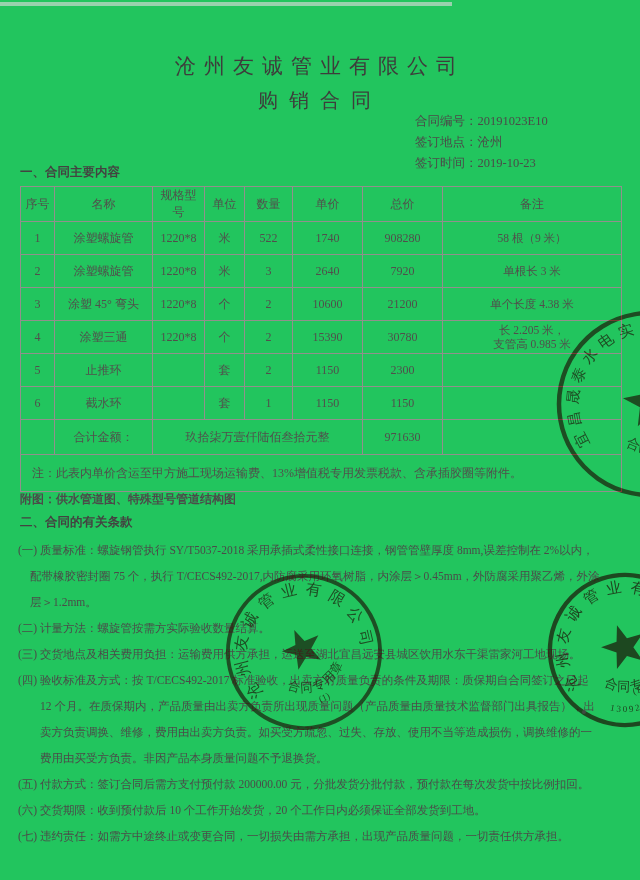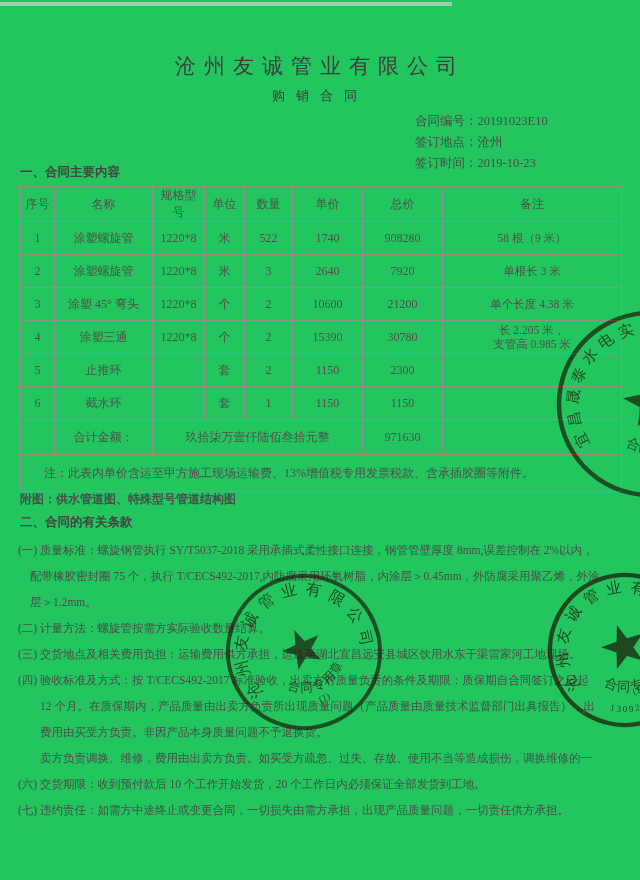--- a/index.html
+++ b/index.html
@@ -7,41 +7,41 @@
     position:relative;width:640px;height:880px;overflow:hidden;
     background:#22c55e;color:#4b4b49;
     font-family:"Liberation Serif","DejaVu Serif",serif;
   }
   .scan-artifact-top{position:absolute;top:2px;left:0;width:452px;height:4px;background:#d9d9d7;opacity:.65;}
   .dot-artifact{position:absolute;left:582px;top:710px;width:4px;height:4px;border-radius:50%;background:#4a4a4a;opacity:.8;}
 
   .doc-company-title{position:absolute;top:52px;left:0;width:100%;text-align:center;
     font-size:21px;letter-spacing:8px;color:#3d3d3b;}
   .doc-title{position:absolute;top:87px;left:0;width:100%;text-align:center;
-    font-size:13px;letter-spacing:11px;color:#3d3d3b;}
+    font-size:20px;letter-spacing:11px;color:#3d3d3b;}
 
   .meta-left{position:absolute;left:20px;top:114px;font-size:12.5px;}
   .meta-left .row{height:33px;}
   .meta-right{position:absolute;left:415px;top:111px;font-size:12.5px;}
   .meta-right .row{height:21px;line-height:21px;}
 
   .sec-heading{position:absolute;left:20px;font-size:12.5px;font-weight:bold;color:#434341;}
   .sec1{top:164px;}
   .sec2{top:514px;}
   .attachment-line{position:absolute;left:20px;top:491px;font-size:12px;font-weight:bold;}
 
   table.items{position:absolute;left:20px;top:186px;width:601px;border-collapse:collapse;
     table-layout:fixed;font-size:12px;color:#514f4c;}
   table.items th,table.items td{border:1px solid #91908c;font-weight:normal;text-align:center;
     padding:0 2px;overflow:hidden;white-space:pre-line;}
   table.items th{height:29px;}
   table.items td{height:32px;}
   td.remark{font-size:11.5px;line-height:14px;}
   tr.total-row td{height:34px;}
-  tr.note-row td{height:36px;text-align:left;padding-left:23px;font-size:12px;}
+  tr.note-row td{height:36px;text-align:left;padding-left:11px;font-size:12px;}
 
   .clauses{position:absolute;left:18px;top:537px;width:608px;font-size:11.5px;color:#4b4b49;}
   .cl{height:26px;line-height:26px;white-space:nowrap;}
   .ind1{padding-left:12px;}
   .ind2{padding-left:22px;}
 
   .stamp{position:absolute;pointer-events:none;mix-blend-mode:multiply;}
   .stamp text,.stamp textPath{font-family:"Liberation Serif","DejaVu Serif",serif;}
 </style>
 </head>
@@ -166,22 +166,23 @@
   <div class="sec-heading sec2">二、合同的有关条款</div>
 
   <div class="clauses">
     <div class="cl">(一) 质量标准：螺旋钢管执行 SY/T5037-2018 采用承插式柔性接口连接，钢管管壁厚度 8mm,误差控制在 2%以内，</div>
     <div class="cl ind1">配带橡胶密封圈 75 个，执行 T/CECS492-2017,内防腐采用环氧树脂，内涂层＞0.45mm，外防腐采用聚乙烯，外涂</div>
     <div class="cl ind1">层＞1.2mm。</div>
     <div class="cl">(二) 计量方法：螺旋管按需方实际验收数量结算。</div>
     <div class="cl">(三) 交货地点及相关费用负担：运输费用供方承担，运送至湖北宜昌远安县城区饮用水东干渠雷家河工地现场。</div>
     <div class="cl">(四) 验收标准及方式：按 T/CECS492-2017 标准验收，出卖方对质量负责的条件及期限：质保期自合同签订之日起</div>
     <div class="cl ind2">12 个月。在质保期内，产品质量由出卖方负责所出现质量问题（产品质量由质量技术监督部门出具报告），出</div>
+    <div class="cl ind2">卖方负责调换、维修，费用由出卖方负责。如买受方疏忽、过失、存放、使用不当等造成损伤，调换维修的一</div>
     <div class="cl ind2">费用由买受方负责。非因产品本身质量问题不予退换货。</div>
-    <div class="cl ind2">卖方负责调换、维修，费用由出卖方负责。如买受方疏忽、过失、存放、使用不当等造成损伤，调换维修的一</div>
+    <div class="cl">(五) 付款方式：签订合同后需方支付预付款 200000.00 元，分批发货分批付款，预付款在每次发货中按比例扣回。</div>
     <div class="cl">(六) 交货期限：收到预付款后 10 个工作开始发货，20 个工作日内必须保证全部发货到工地。</div>
     <div class="cl">(七) 违约责任：如需方中途终止或变更合同，一切损失由需方承担，出现产品质量问题，一切责任供方承担。</div>
   </div>
 
   <svg class="stamp" style="left:545px;top:299px;opacity:.82;" width="210" height="210" viewBox="0 0 210 210">
     <g transform="rotate(-10 105 105)" fill="#cf4038" stroke="none">
       <circle cx="105" cy="105" r="91" fill="none" stroke="#cf4038" stroke-width="4.5"></circle>
       <path id="buyerArc" d="M42.65,141 A72,72 0 1 1 167.35,141" fill="none"></path>
       <text font-size="15" fill="#cf4038">
         <textPath href="#buyerArc" startOffset="8" textLength="285">宜昌晟泰水电实业有限责任公司</textPath>

